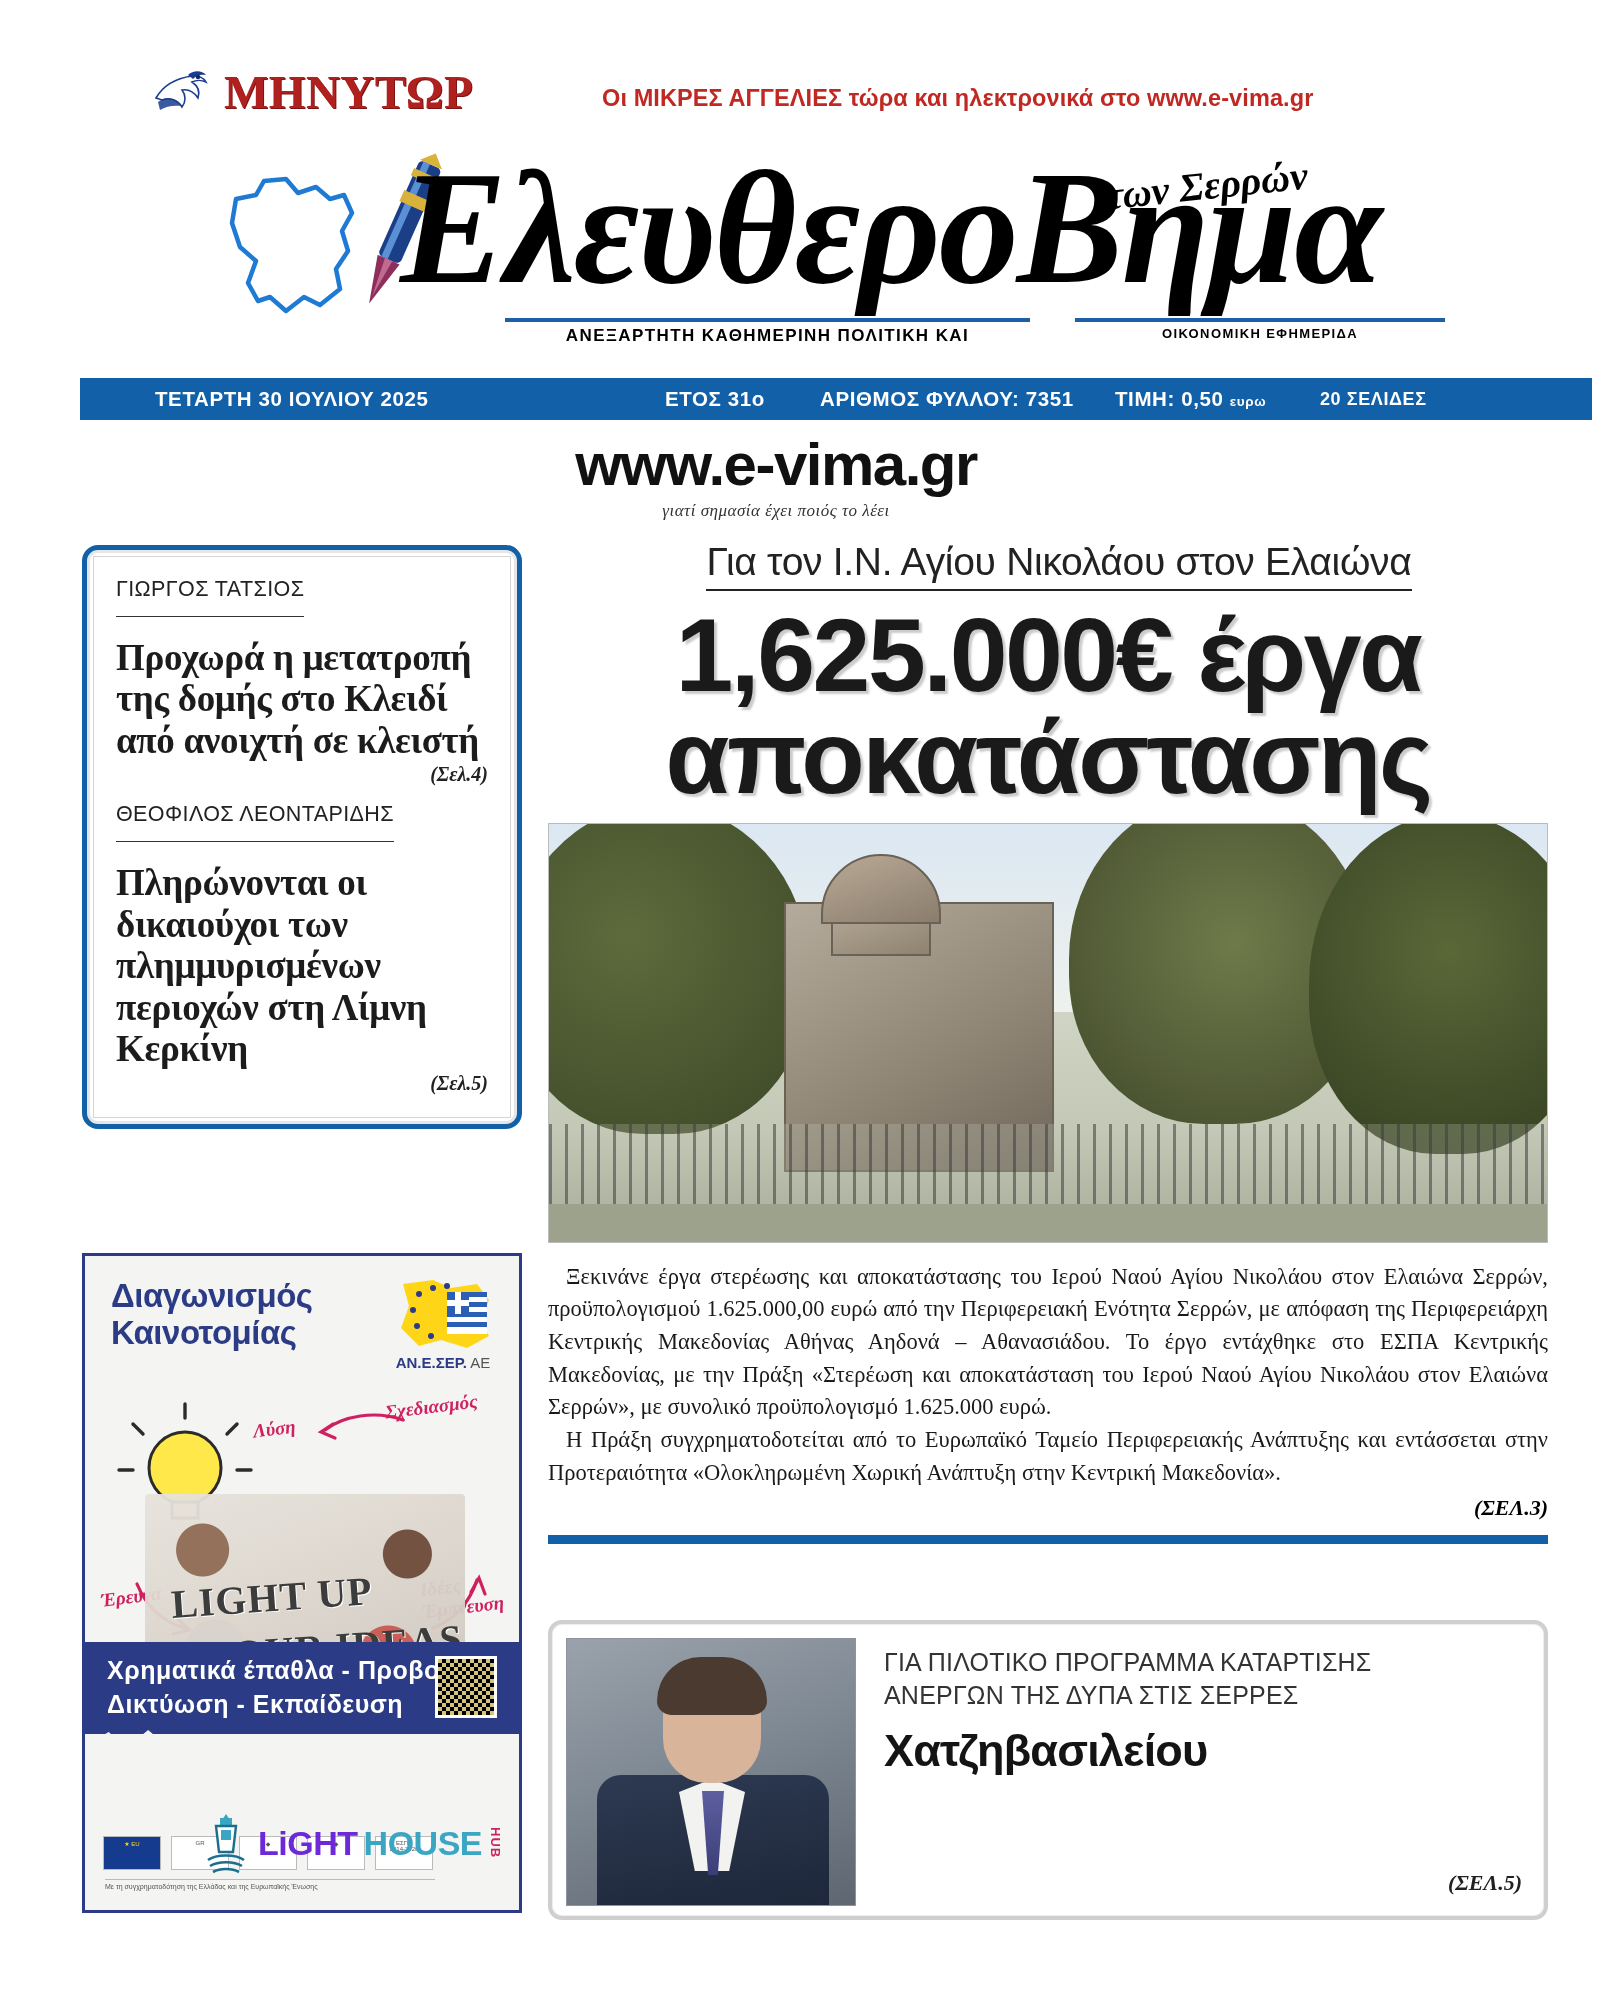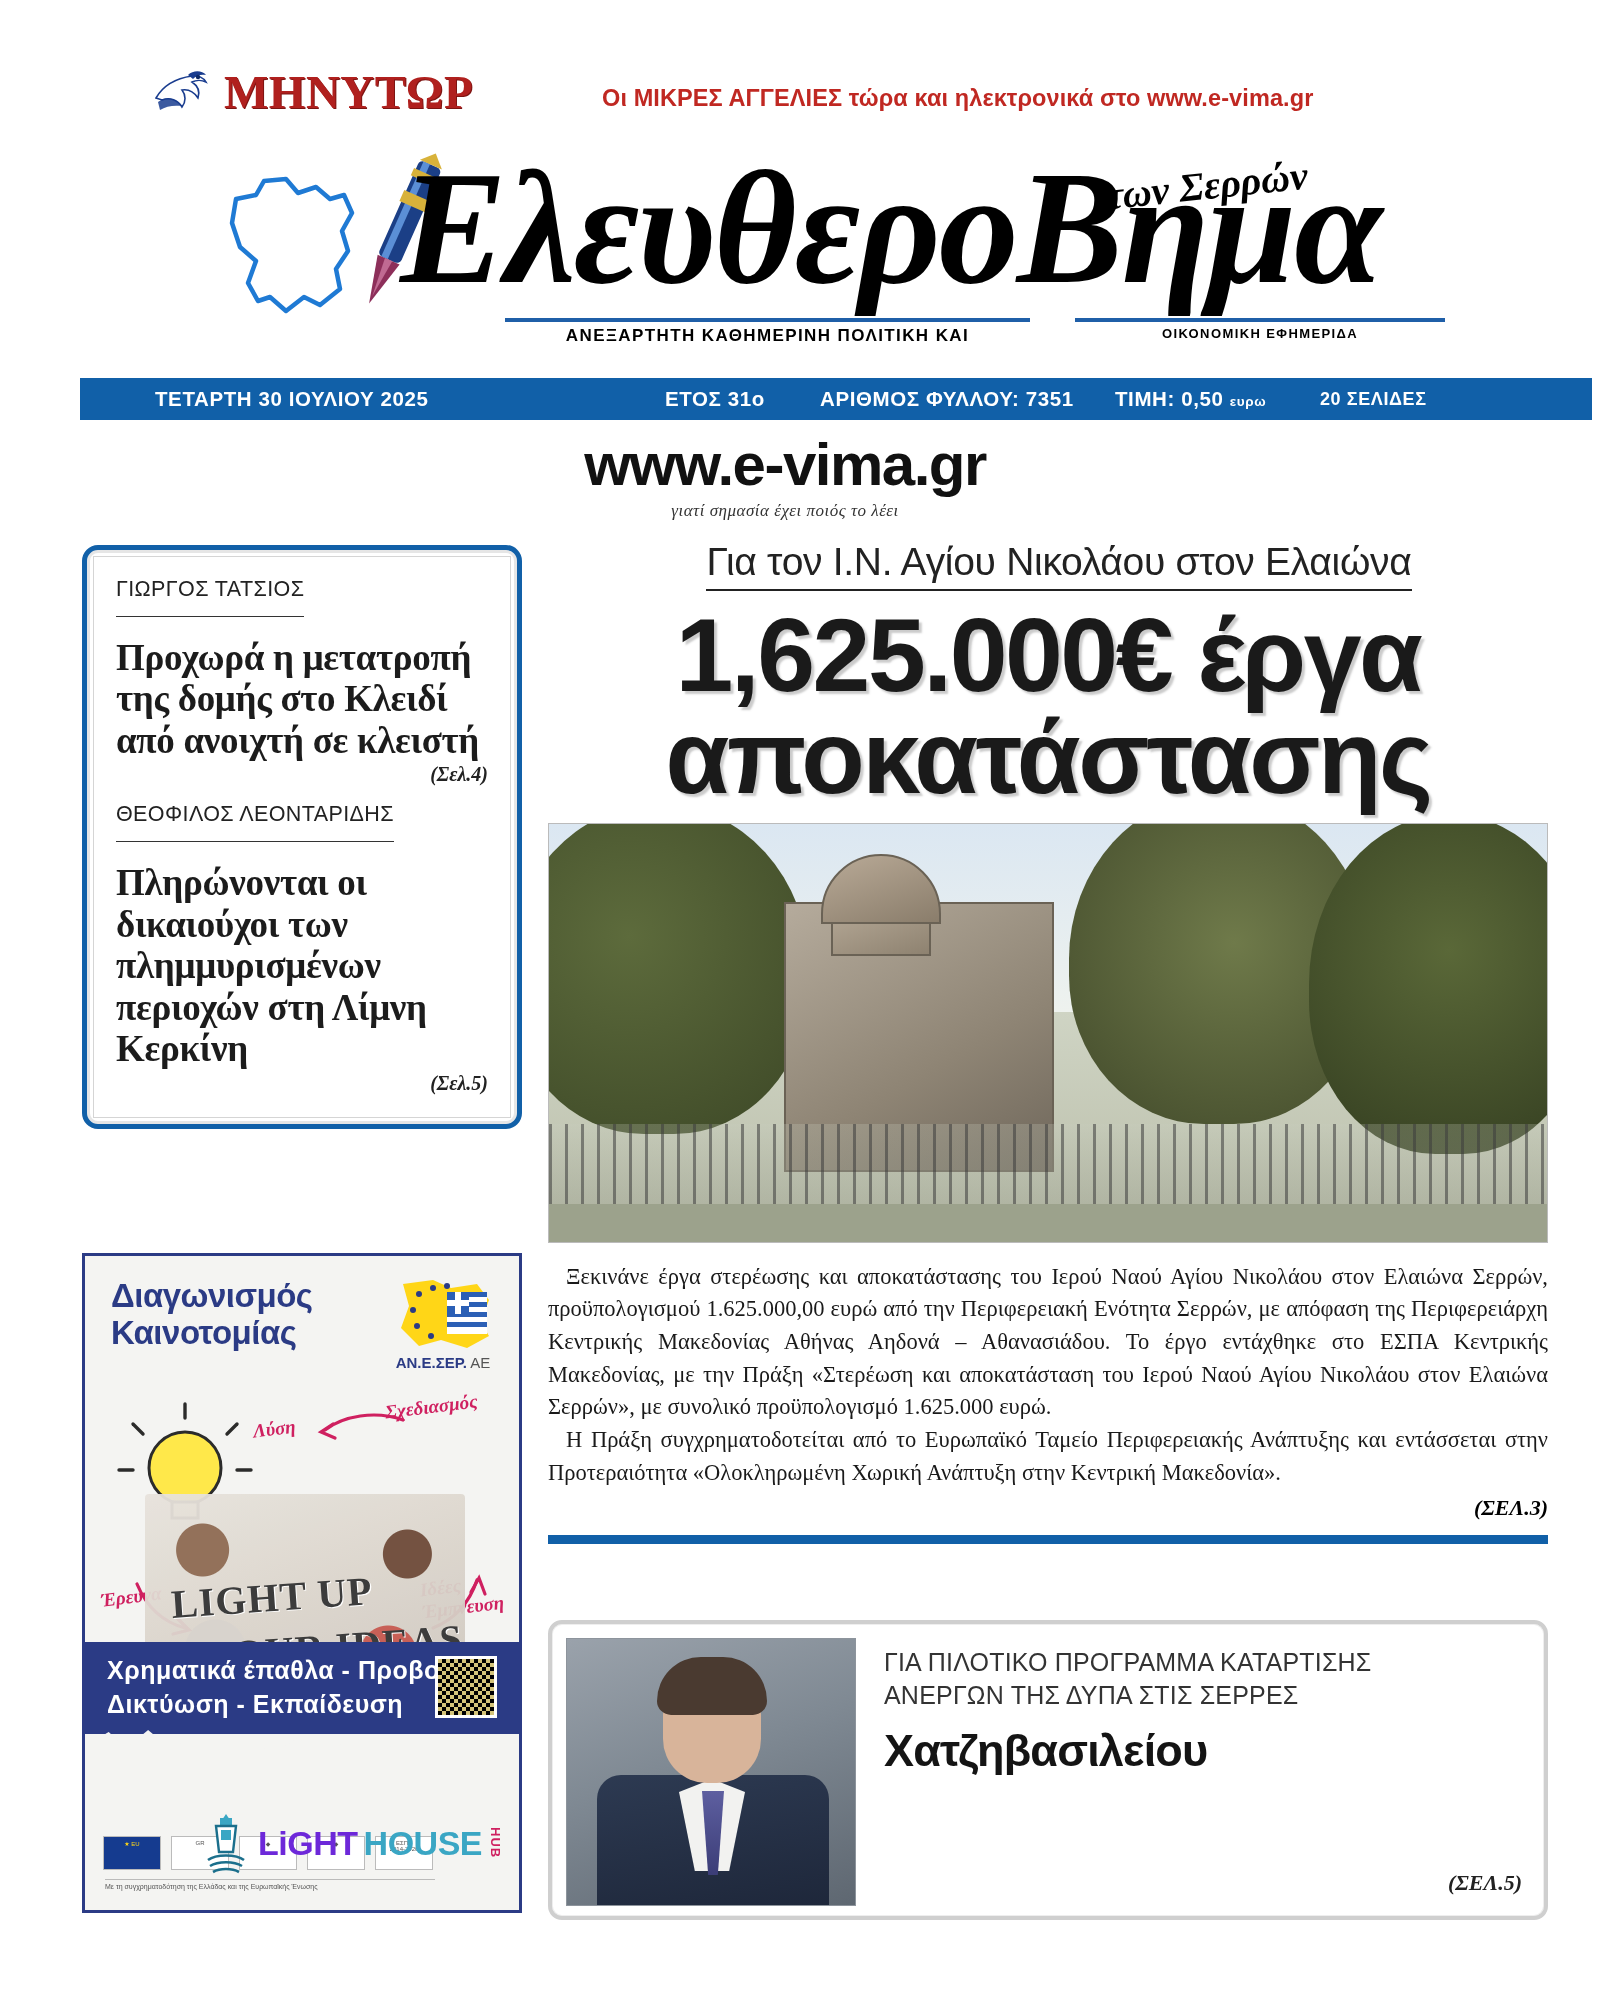--- a/index.html
+++ b/index.html
@@ -91,21 +91,21 @@
   }
   .datebar .d1 { position: absolute; left: 75px; }
   .datebar .d2 { position: absolute; left: 585px; }
   .datebar .d3 { position: absolute; left: 740px; }
   .datebar .d4 { position: absolute; left: 1035px; }
   .datebar .d5 { position: absolute; left: 1240px; font-size: 18px; }
   .datebar .small { font-size: 13.5px; font-weight: bold; }
 
   
   .siteline {
-    position: absolute; left: 9px; top: 430px; width: 1552px;
+    position: absolute; left: 0; top: 430px; width: 1552px;
     text-align: center;
   }
   .siteline .url {
     font-size: 60px; font-weight: bold; color: #111;
     letter-spacing: -1.5px;
   }
   .siteline .motto {
     margin-top: 2px;
     font-family: "Liberation Serif", "DejaVu Serif", serif;
     font-style: italic; font-size: 17px; color: #333;

